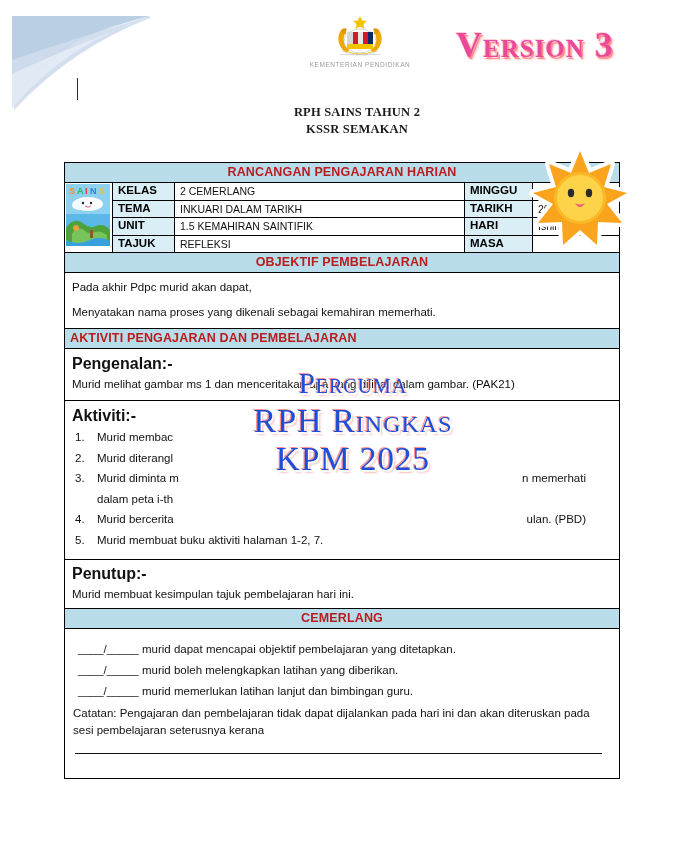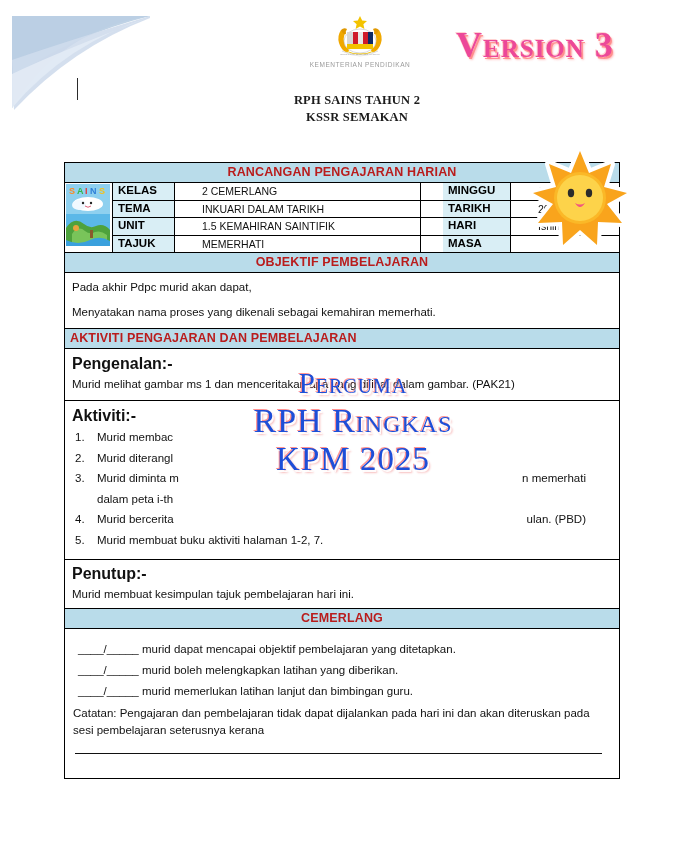--- a/index.html
+++ b/index.html
@@ -38,21 +38,21 @@
     color:#ec4899;
     text-shadow:
       1.5px 1.5px 0 rgba(255,130,130,.85),
       -1px -1px 0 rgba(255,195,195,.75),
       2.5px 2.5px 2px rgba(255,90,90,.35);
     white-space:nowrap;
     margin-left:48px;
   }
 
   .doc-title{
-    position:absolute;left:0;right:0;top:92px;text-align:center;
+    position:absolute;left:0;right:0;top:104px;text-align:center;
     font-family:"Liberation Serif", serif;
     font-weight:700;font-size:12.5px;color:#1c1c1c;line-height:17px;
     letter-spacing:.2px;
     padding-left:26px;
   }
 
   
   .sheet{
     position:absolute;left:64px;top:162px;width:556px;
     border:1px solid #000;
@@ -72,21 +72,21 @@
   .band.left{text-align:left;padding-left:5px;}
 
   
   .infowrap{display:flex;}
   .bookcell{
     width:48px;flex:0 0 48px;border-right:1px solid #000;
     background:#fff;padding:1px;box-sizing:border-box;
   }
   .bookcell svg{display:block;}
   .infogrid{flex:1;display:flex;flex-direction:column;}
-  .irow{display:flex;border-bottom:1px solid #000;height:16.5px;gap:22px;}
+  .irow{display:flex;border-bottom:1px solid #000;height:16.5px;}
   .irow:last-child{border-bottom:none;}
   .ilabel{
     flex:0 0 62px;background:#d9eef5;border-right:1px solid #000;
     font-weight:700;font-size:11.5px;padding:1px 0 0 5px;box-sizing:border-box;
     color:#000;
   }
   .ival{
     flex:1;border-right:1px solid #000;font-size:10.5px;
     padding:2px 0 0 5px;box-sizing:border-box;color:#111;
   }
@@ -231,21 +231,21 @@
 
         <div class="irow">
           <div class="ilabel">UNIT</div>
           <div class="ival">1.5 KEMAHIRAN SAINTIFIK</div>
           <div class="ilabel2">HARI</div>
           <div class="ival2">Isnin</div>
         </div>
 
         <div class="irow">
           <div class="ilabel">TAJUK</div>
-          <div class="ival">MEMERHATI</div>
+          <div class="ival">REFLEKSI</div>
           <div class="ilabel2">MASA</div>
           <div class="ival2"></div>
         </div>
 
       </div>
     </div>
   </div>
 
   <div class="row">
     <div class="band" style="flex:1">OBJEKTIF PEMBELAJARAN</div>

